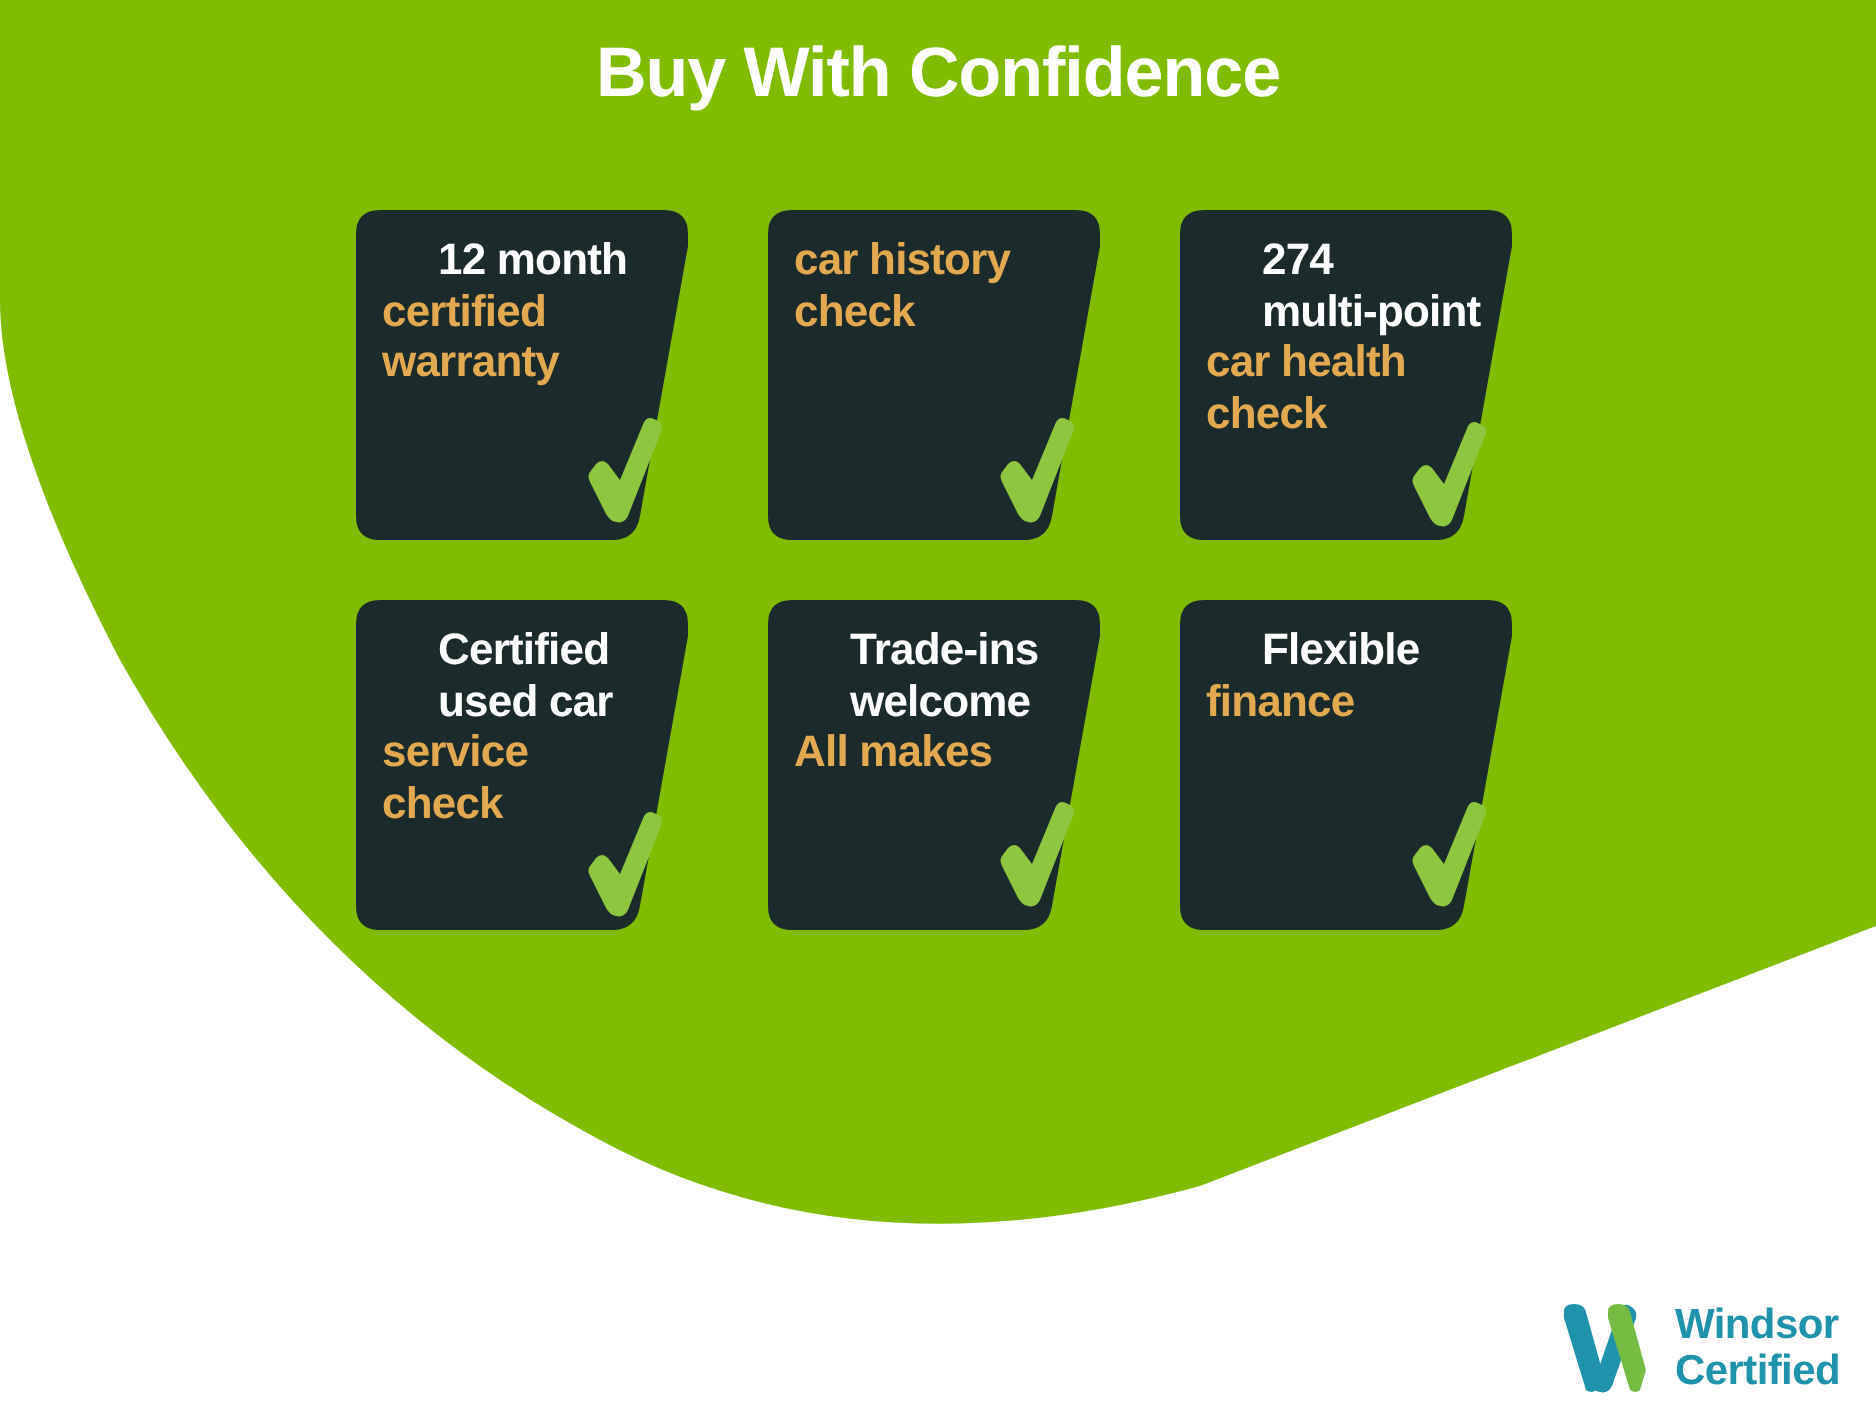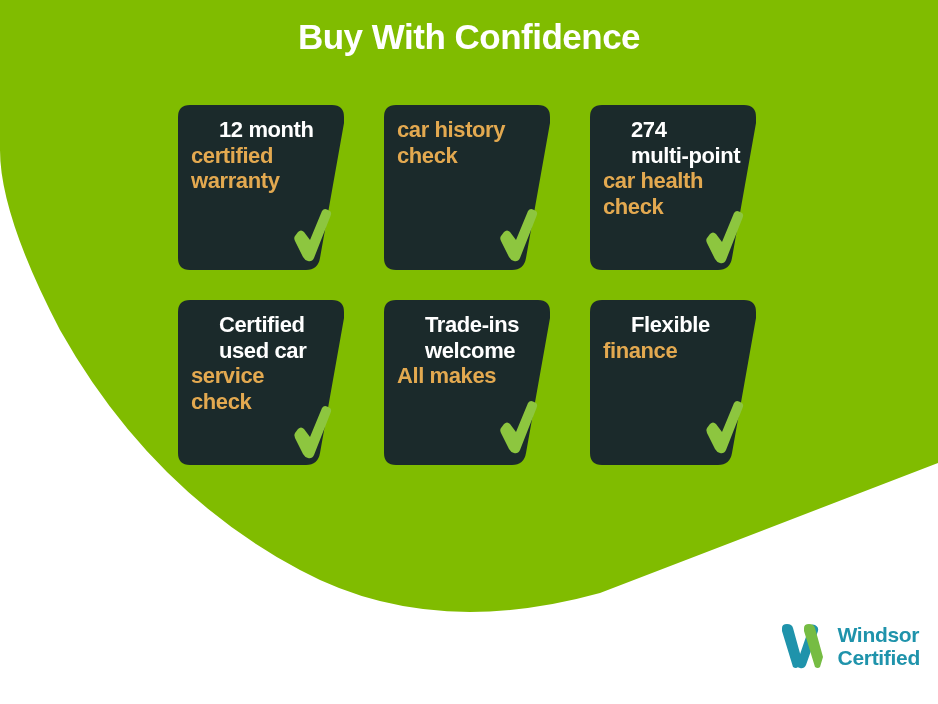--- a/index.html
+++ b/index.html
@@ -91,21 +91,21 @@
   .check {
     position: absolute;
     z-index: 3;
     pointer-events: none;
   }
 
   
   .logo {
     position: absolute;
     right: 18px;
-    bottom: 34px;
+    bottom: 6px;
     z-index: 6;
     display: flex;
     align-items: center;
     gap: 8px;
   }
 
   .logo-mark { flex: 0 0 auto; display: block; }
 
   .logo-words {
     color: #1f93ab;

